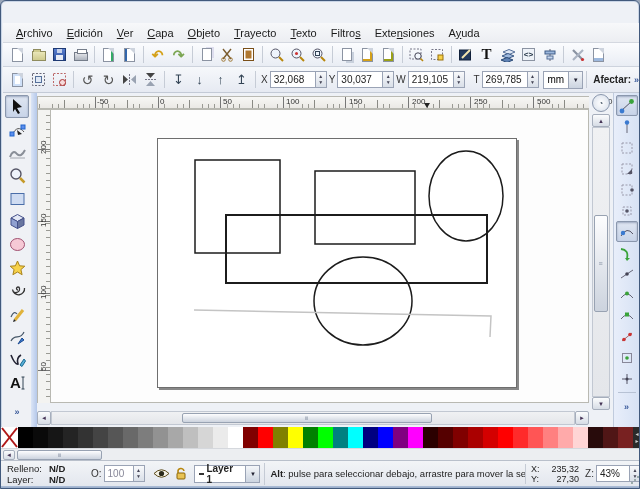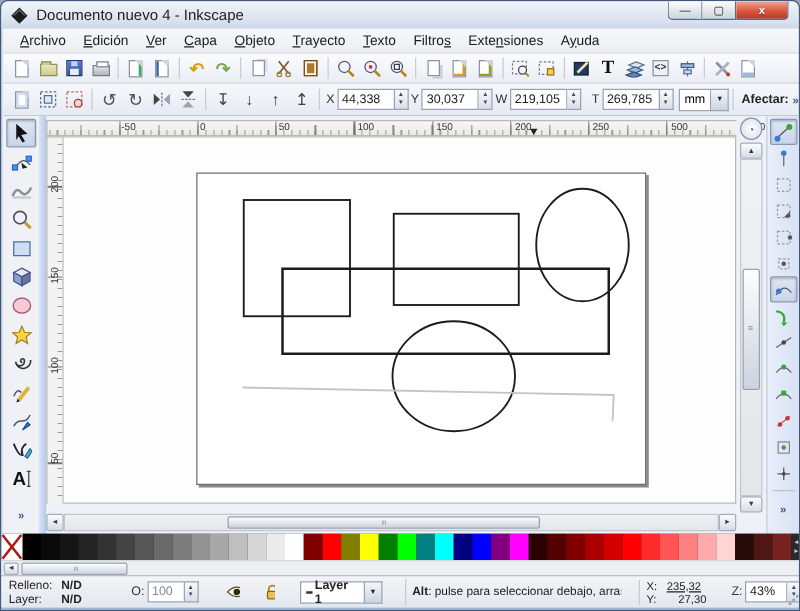--- a/index.html
+++ b/index.html
@@ -95,46 +95,34 @@
   .sbtn{width:22px;height:21px;display:flex;align-items:center;justify-content:center;border:1px solid transparent;border-radius:2px;flex:0 0 auto;}
   .hsep{width:18px;height:1px;background:#b7c2d4;margin:3px 0;flex:0 0 auto;}
   
   #palette{position:absolute;left:0;top:426px;width:640px;height:21px;background:#1a1a1a;display:flex;}
   #pal-x{width:17px;height:21px;background:#fff;flex:0 0 auto;position:relative;}
   .swatch{width:15px;height:21px;flex:0 0 auto;}
   #pal-arrows{margin-left:auto;width:8px;display:flex;flex-direction:column;align-items:center;justify-content:center;background:#2a2a2a;color:#cfcfcf;font-size:5px;line-height:1.4;}
   #palscroll{position:absolute;left:0;top:447px;width:640px;height:12px;background:#eceef1;border-top:1px solid #d5d8dd;}
   
   #statusbar{position:absolute;left:0;top:459px;width:640px;height:26px;background:linear-gradient(#f2f4f7,#e3e7ee);
-     border-top:1px solid #b9c0cb;display:flex;align-items:center;font-size:10px;color:#222;gap:14px;}
+     border-top:1px solid #b9c0cb;display:flex;align-items:center;font-size:10px;color:#222;}
   .fsrow{display:grid;grid-template-columns:42px 26px;line-height:11px;font-size:9.5px;margin-left:6px;}
   #stmsg{white-space:nowrap;overflow:hidden;font-size:9.5px;width:262px;border-left:1px solid #c5cbd5;padding-left:5px;margin-left:4px;height:22px;display:flex;align-items:center;}
   .xyblock{display:grid;grid-template-columns:12px 36px;font-size:9px;line-height:10px;border-left:1px solid #c5cbd5;padding-left:5px;font-family:"Liberation Mono",monospace;}
   #resize-grip{position:absolute;right:2px;bottom:2px;width:9px;height:9px;
      background:radial-gradient(circle at 2px 8px,#9aa 1px,transparent 1.5px),radial-gradient(circle at 5px 5px,#9aa 1px,transparent 1.5px),radial-gradient(circle at 8px 2px,#9aa 1px,transparent 1.5px);}
   #botband{position:absolute;left:0;top:485px;width:640px;height:4px;background:linear-gradient(#aebfd8,#7e95b8);}
   svg{display:block;}
 </style>
 </head>
 <body>
 
 <div id="win">
 
-  <div id="titlebar">
-    <svg width="15" height="15">
-      <polygon points="7.5,1 14,7.5 7.5,14 1,7.5" fill="#1b1b1b"></polygon>
-      <polyline points="3,7.5 7.5,3 12,7.5" fill="none" stroke="#6a6a6a" stroke-width="1"></polyline>
-    </svg>
-    <span class="ttl">Documento nuevo 4 - Inkscape</span>
-    <div id="capbtns">
-      <div class="cap min">—</div>
-      <div class="cap max">▢</div>
-      <div class="cap close">x</div>
-    </div>
-  </div>
 
   <div id="menubar">
       <span class="mitem"><u>A</u>rchivo</span>
       <span class="mitem"><u>E</u>dición</span>
       <span class="mitem"><u>V</u>er</span>
       <span class="mitem"><u>C</u>apa</span>
       <span class="mitem"><u>O</u>bjeto</span>
       <span class="mitem"><u>T</u>rayecto</span>
       <span class="mitem"><u>T</u>exto</span>
       <span class="mitem">Filtro<u>s</u></span>
@@ -315,21 +303,21 @@
       </div>
     <div class="tbtn">
         <span class="glyph" style="color:#345;font-size:13px;">↑</span>
       </div>
     <div class="tbtn">
         <span class="glyph" style="color:#345;font-size:13px;">↥</span>
       </div>
     <div class="sep"></div>
     <div class="spin">
         <span class="lab">X</span>
-      <div class="box">44,338</div>
+      <div class="box">32,068</div>
         <div class="stepper">
           <span>▲</span>
           <span>▼</span>
         </div>
       </div>
     <div class="spin">
         <span class="lab">Y</span>
       <div class="box">30,037</div>
         <div class="stepper">
           <span>▲</span>
@@ -684,21 +672,21 @@
         <span style="width:5px;height:2px;background:#333;margin-right:2px;"></span>
         <span>Layer 1</span>
       </div>
       <div class="ddbtn">▼</div>
     </div>
     <div id="stmsg">
       <span><b>Alt</b><span>: pulse para seleccionar debajo, arrastre para mover la selecci</span></span>
     </div>
     <div class="xyblock">
       <span>X:</span>
-        <span style="text-align:center;text-decoration:underline;">235,32</span>
+        <span style="text-align:right;">235,32</span>
       <span>Y:</span>
         <span style="text-align:right;">27,30</span>
     </div>
     <div class="spin" style="margin-left:4px;">
       <span class="lab">Z:</span>
       <div class="box" style="width:34px;">43%</div>
       <div class="stepper">
           <span>▲</span>
           <span>▼</span>
         </div>

